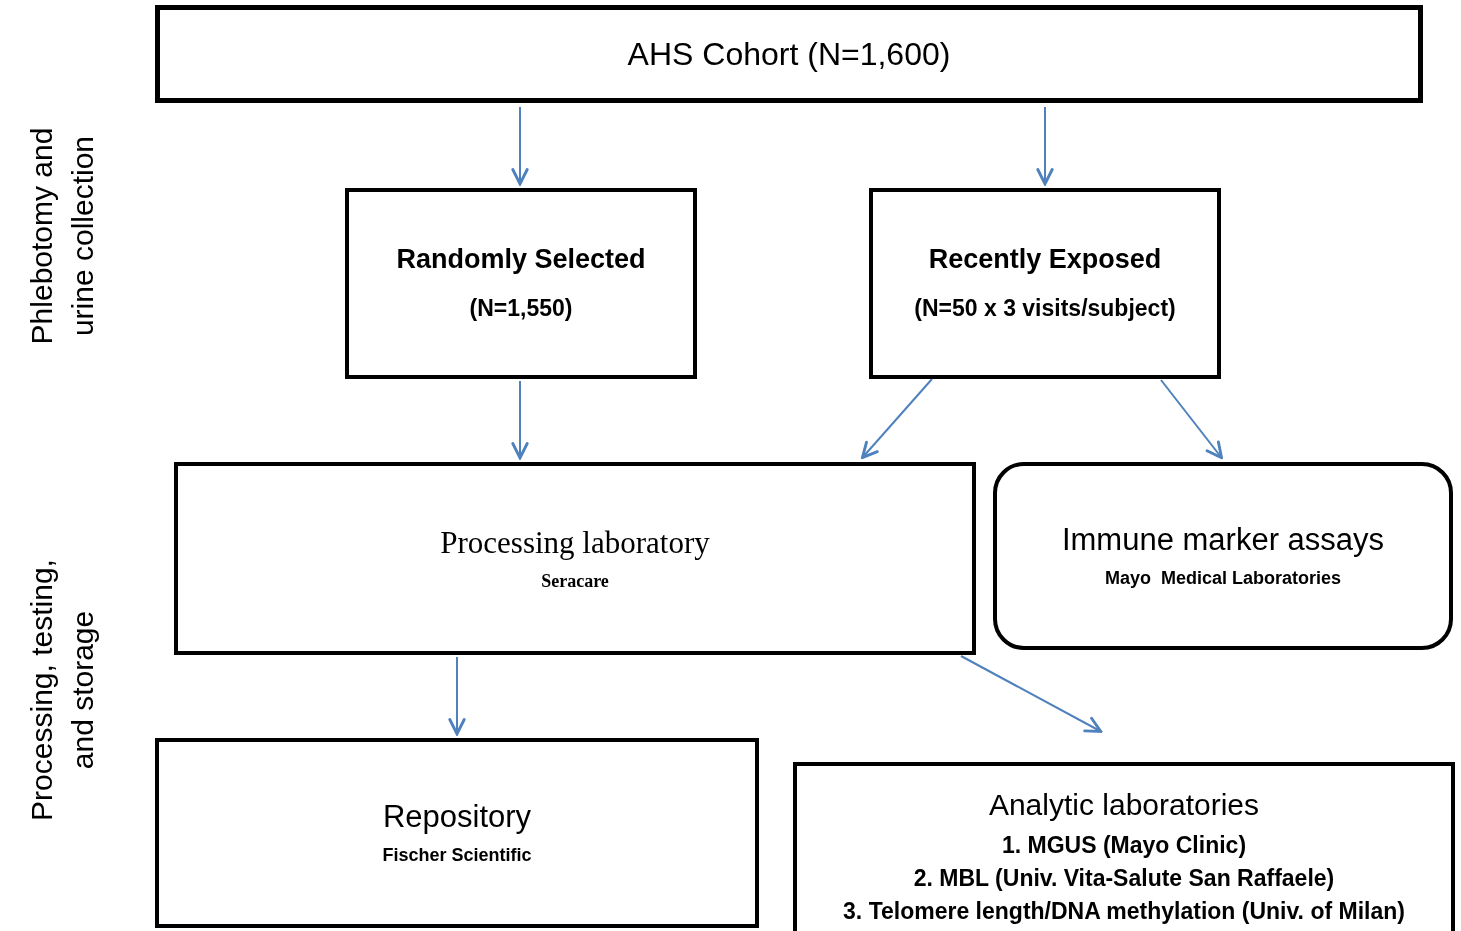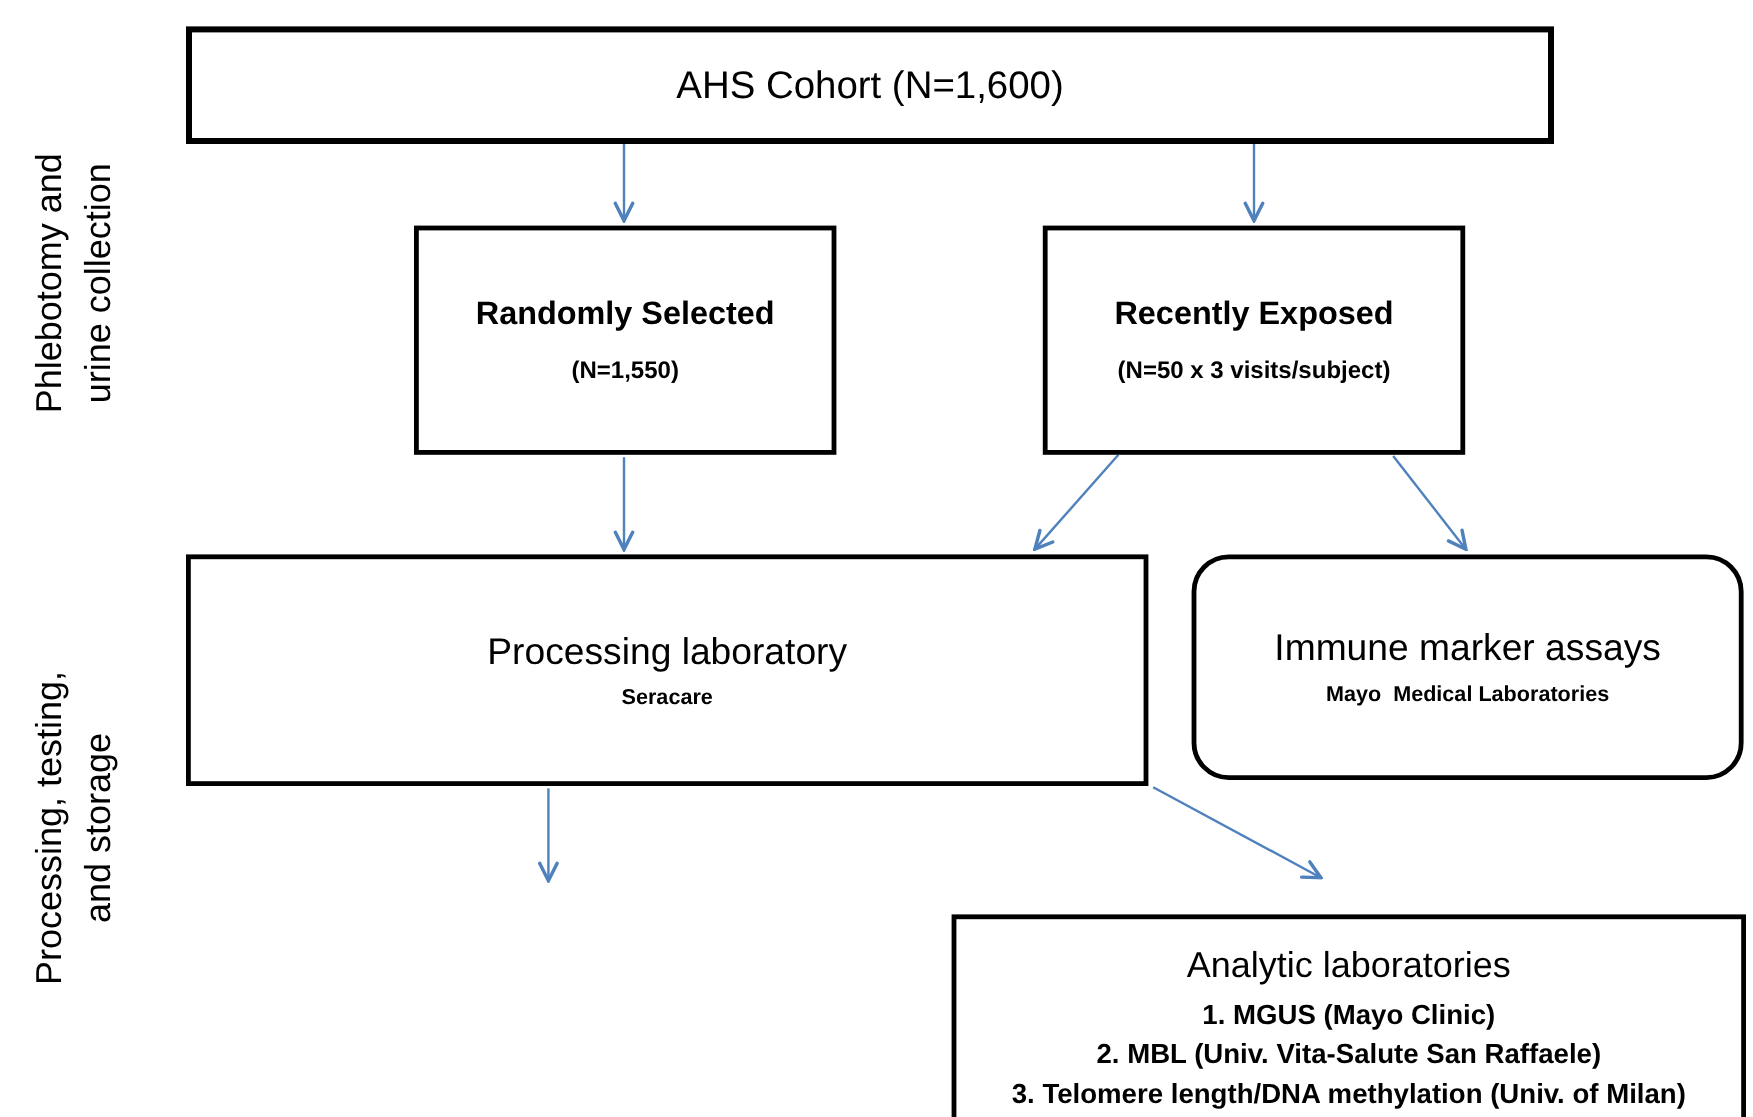--- a/index.html
+++ b/index.html
@@ -34,29 +34,29 @@
     white-space: nowrap;
   }
   .box-subtitle {
     font-size: 18px;
     font-weight: bold;
     line-height: 1.3;
     margin-top: 7px;
     white-space: pre-wrap;
   }
   
-  #box-cohort { left: 155px; top: 22px; width: 1140px; height: 98px; border-width: 5px; }
+  #box-cohort { left: 155px; top: 5px; width: 1268px; height: 98px; border-width: 5px; }
   #box-cohort .box-title { font-size: 32px; }
 
   #box-random  { left: 345px; top: 188px; width: 352px; height: 191px; }
   #box-exposed { left: 869px; top: 188px; width: 352px; height: 191px; align-items: center; }
   #box-random .box-title, #box-exposed .box-title { font-weight: bold; font-size: 27px; }
-  #box-random .box-subtitle, #box-exposed .box-subtitle { font-size: 20px; margin-top: 18px; }
+  #box-random .box-subtitle, #box-exposed .box-subtitle { font-size: 23px; margin-top: 18px; }
 
-  #box-processing { left: 155px; top: 462px; width: 802px; height: 193px; }
+  #box-processing { left: 174px; top: 462px; width: 802px; height: 193px; font-family: Liberation Serif, serif; }
   #box-immune     { left: 993px; top: 462px; width: 460px; height: 188px; border-radius: 31px; }
 
   #box-repository { left: 155px; top: 738px; width: 604px; height: 190px; }
   #box-analytic   { left: 793px; top: 738px; width: 662px; height: 190px; }
   #box-analytic .box-title { font-size: 30px; margin-bottom: 5px; }
   .analytic-item {
     font-size: 23px;
     font-weight: bold;
     line-height: 33px;
     white-space: nowrap;
@@ -130,20 +130,24 @@
   <div class="flow-box" id="box-processing" style="border-color: rgb(0, 0, 0);">
     <div class="box-title">Processing laboratory</div>
     <div class="box-subtitle">Seracare</div>
   </div>
 
   <div class="flow-box" id="box-immune" style="border-color: rgb(0, 0, 0);">
     <div class="box-title">Immune marker assays</div>
     <div class="box-subtitle">Mayo  Medical Laboratories</div>
   </div>
 
+  <div class="flow-box" id="box-repository" style="border-color: rgb(0, 0, 0);">
+    <div class="box-title">Repository</div>
+    <div class="box-subtitle">Fischer Scientific</div>
+  </div>
 
   <div class="flow-box" id="box-analytic" style="border-color: rgb(0, 0, 0); margin-top: 24px;">
     <div class="box-title">Analytic laboratories</div>
     <div class="analytic-item">1. MGUS (Mayo Clinic)</div>
     <div class="analytic-item">2. MBL (Univ. Vita-Salute San Raffaele)</div>
     <div class="analytic-item">3. Telomere length/DNA methylation (Univ. of Milan)</div>
   </div>
 
 </div>
 

